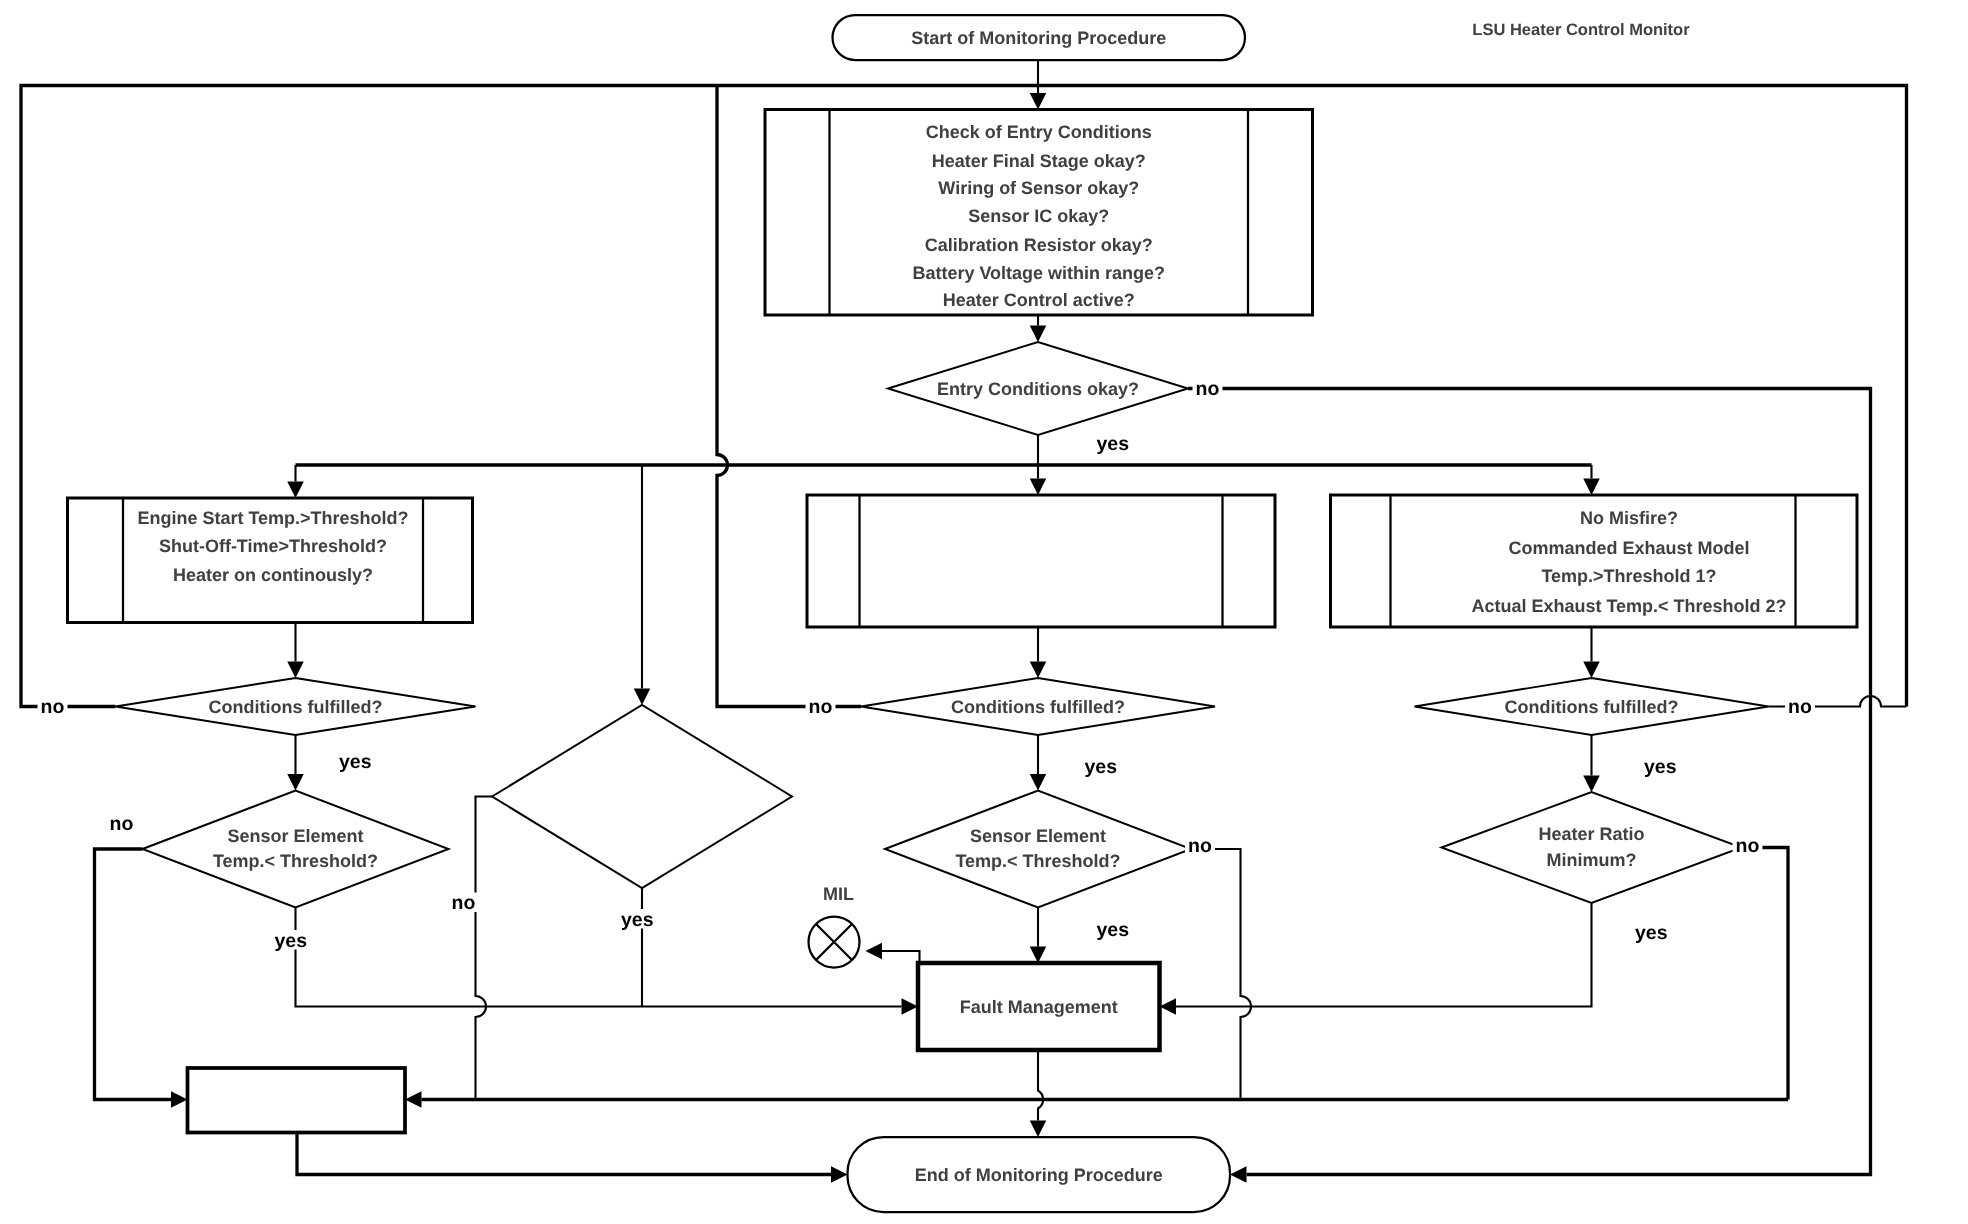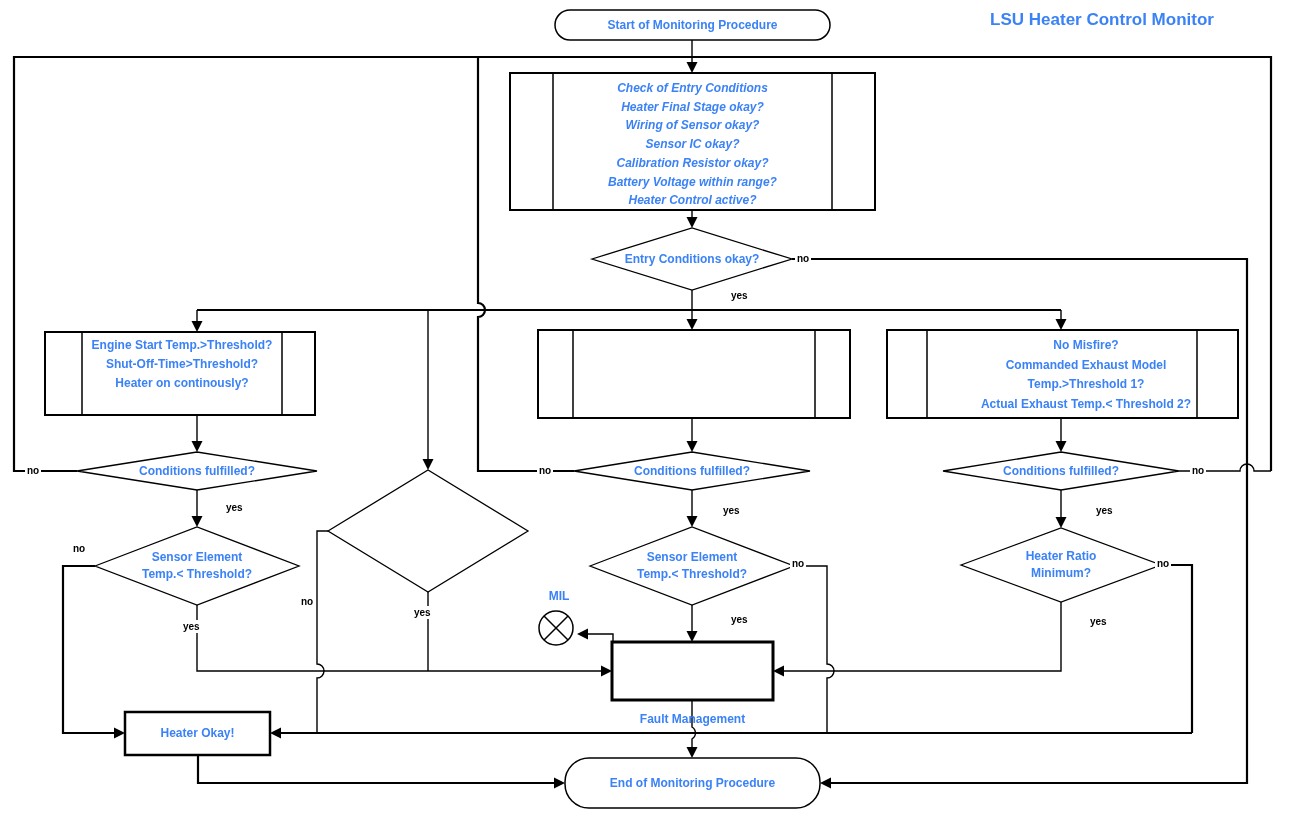--- a/index.html
+++ b/index.html
@@ -1,37 +1,37 @@
 <!DOCTYPE html>
 <html><head>
 <meta charset="utf-8">
 <style>
   html,body{margin:0;padding:0;background:#ffffff;}
   #canvas{position:relative;width:1312px;height:816px;background:#ffffff;overflow:hidden;
           font-family:"Liberation Sans",sans-serif;color:#000;}
   #wires{position:absolute;left:0;top:0;}
   .lbl{position:absolute;font-weight:bold;font-size:12px;line-height:16px;text-align:center;
-       white-space:pre-line;color:#3b82f6;}
-  .tag{position:absolute;font-weight:bold;font-size:10px;line-height:13px;background:#ffffff;
+       white-space:pre-line;color:#404040;}
+  .tag{position:absolute;font-weight:bold;font-size:13px;line-height:13px;background:#ffffff;
        padding:0 2px;color:#000;}
   #t-start{left:555px;top:10px;width:275px;height:30px;line-height:30px;}
-  #t-title{left:990px;top:12px;width:224px;font-size:17px;}
-  #t-check{left:553px;top:79px;width:279px;line-height:18.7px;font-style:italic;}
+  #t-title{left:942px;top:12px;width:224px;font-size:11px;}
+  #t-check{left:553px;top:79px;width:279px;line-height:18.7px;}
   #t-leftbox{left:82px;top:336px;width:200px;line-height:19px;}
   #t-midbox{left:573px;top:336px;width:242px;line-height:19.5px;}
   #t-rightbox{left:927px;top:336px;width:318px;line-height:19.5px;}
   #t-entry{left:592px;top:251px;width:200px;}
   #t-lcond{left:97px;top:463px;width:200px;}
   #t-mcond{left:592px;top:463px;width:200px;}
   #t-rcond{left:961px;top:463px;width:200px;}
   #t-lsens{left:97px;top:549px;width:200px;line-height:17px;}
   #t-msens{left:592px;top:549px;width:200px;line-height:17px;}
   #t-internal{left:328px;top:506px;width:200px;line-height:17px;}
   #t-ratio{left:961px;top:548px;width:200px;line-height:17px;}
-  #t-fm{left:612px;top:642px;width:161px;height:69px;line-height:58px;margin-top:48px;}
+  #t-fm{left:612px;top:642px;width:161px;height:69px;line-height:58px;}
   #t-ho{left:125px;top:712px;width:145px;height:43px;line-height:43px;}
   #t-end{left:565px;top:758px;width:255px;height:50px;line-height:50px;}
   #t-mil{left:542px;top:588px;width:34px;}
 </style>
 </head>
 <body>
 
 <div id="canvas">
 
   <svg id="wires" width="1312" height="816" viewBox="0 0 1312 816">
@@ -143,21 +143,20 @@
   <div class="lbl" id="t-mcond">Conditions fulfilled?</div>
   <div class="lbl" id="t-rcond">Conditions fulfilled?</div>
   <div class="lbl" id="t-lsens">Sensor Element
 Temp.&lt; Threshold?</div>
   <div class="lbl" id="t-msens">Sensor Element
 Temp.&lt; Threshold?</div>
   <div class="lbl" id="t-ratio">Heater Ratio
 Minimum?</div>
   <div class="lbl" id="t-mil">MIL</div>
   <div class="lbl" id="t-fm">Fault Management</div>
-  <div class="lbl" id="t-ho">Heater Okay!</div>
   <div class="lbl" id="t-end">End of Monitoring Procedure</div>
 
   <div class="tag" style="left:729px;top:289px;">yes</div>
   <div class="tag" style="left:795px;top:252px;">no</div>
   <div class="tag" style="left:25px;top:464px;">no</div>
   <div class="tag" style="left:224px;top:501px;">yes</div>
   <div class="tag" style="left:71px;top:542px;">no</div>
   <div class="tag" style="left:181px;top:620px;">yes</div>
   <div class="tag" style="left:299px;top:595px;">no</div>
   <div class="tag" style="left:412px;top:606px;">yes</div>

